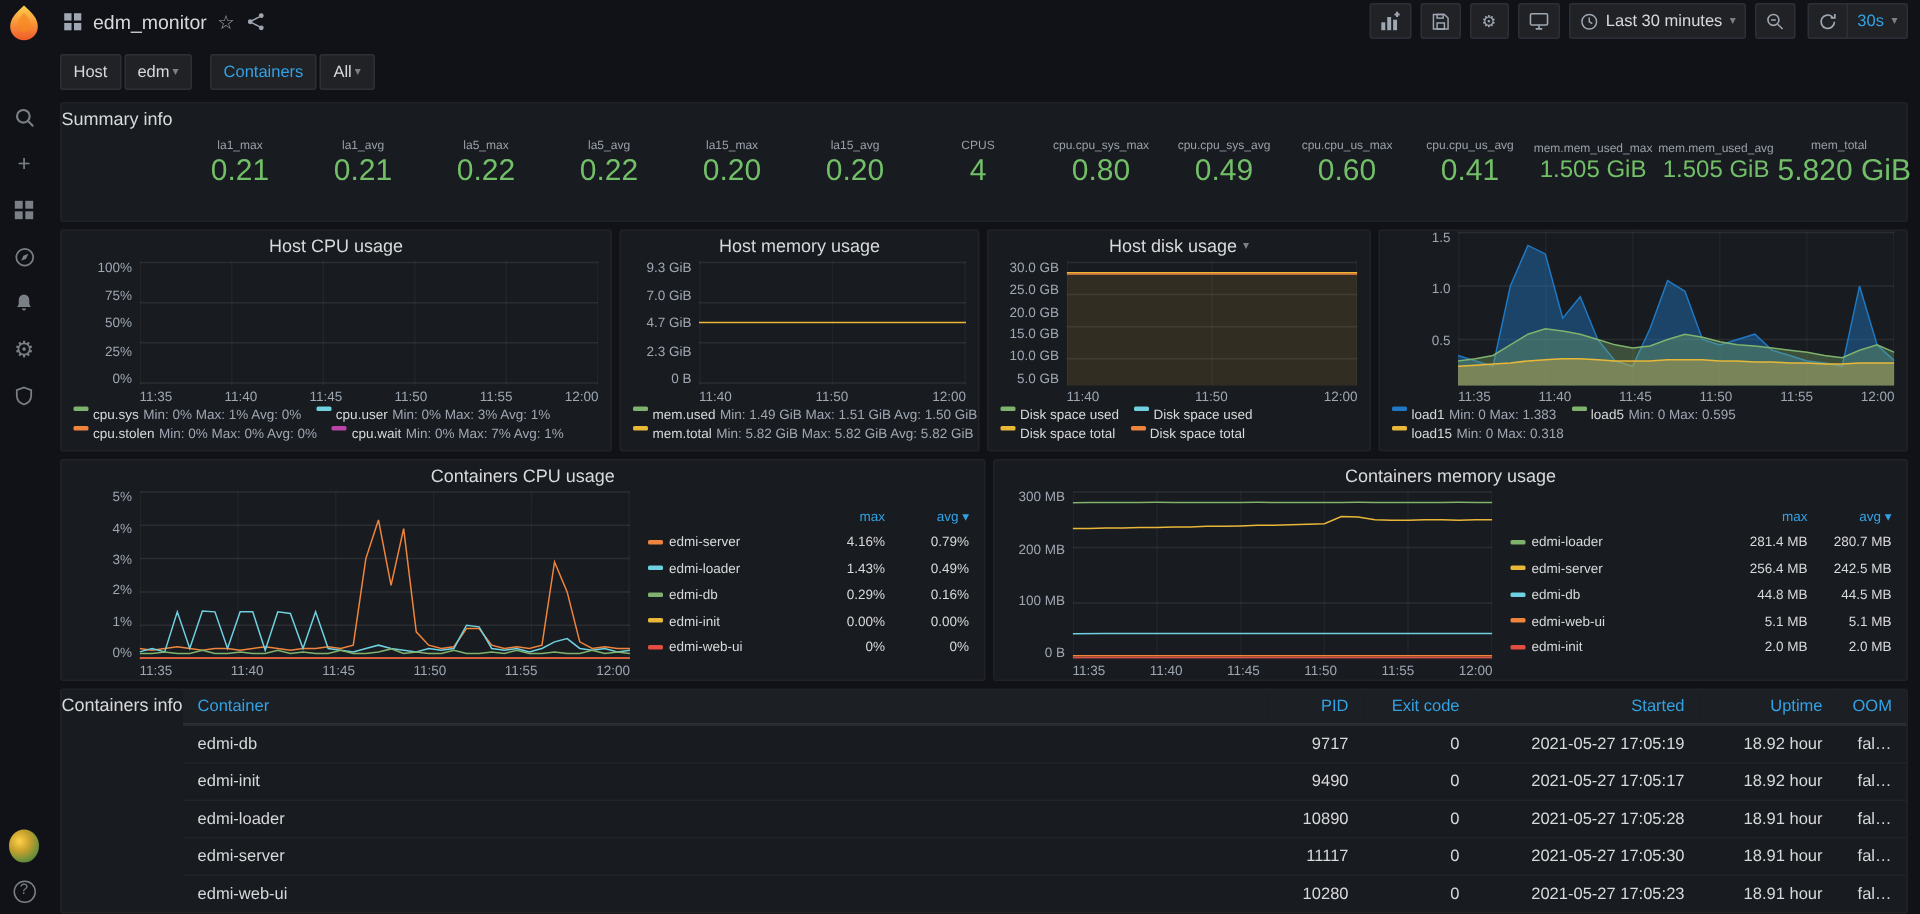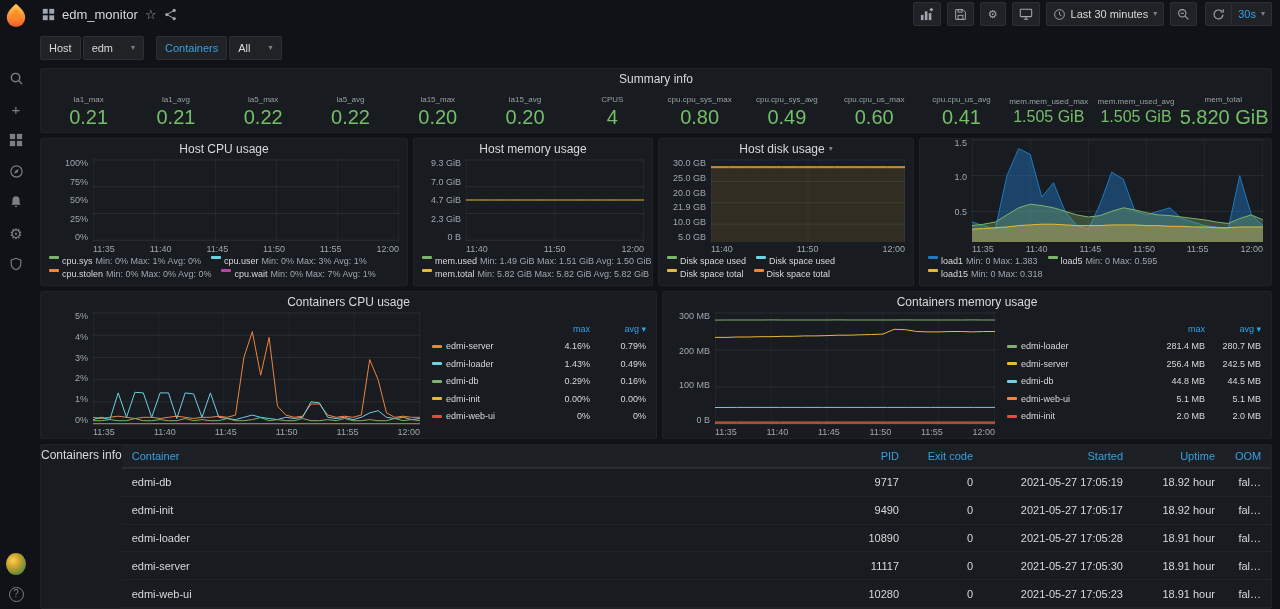--- a/index.html
+++ b/index.html
@@ -35,29 +35,29 @@
   .refresh-int{border-left:0;border-radius:0 2px 2px 0;color:#33a2e5}
   .caret{font-size:8px;color:#7b8087;line-height:1}
 
   
   .main{position:absolute;left:32px;right:0;top:28px;bottom:0;padding:0 8px;display:flex;flex-direction:column}
   .filter-row{display:flex;gap:12px;align-items:center;padding:8px 0;height:40px}
   .var-chip{display:flex;gap:2px;align-items:center}
   .var-label,.var-value{height:24px;background:#202226;border:1px solid #2c3036;border-radius:2px;
     display:flex;align-items:center;padding:0 8px;font-size:11px;color:#d8d9da}
   .var-label.blue{color:#33a2e5}
-  .var-value{gap:18px;cursor:pointer}
+  .var-value{gap:2px;cursor:pointer}
   .content{display:flex;flex-direction:column;gap:5px;flex:1;min-height:0}
 
   .panel{background:#181b1f;border:1px solid #202226;border-radius:2px}
   .panel-title{height:20px;display:flex;align-items:center;justify-content:center;font-size:12px;
     color:#d8d9da;gap:4px;cursor:pointer;flex:none}
 
   
-  .summary-panel{height:65px;display:flex;flex-direction:column}
+  .summary-panel{height:80px;display:flex;flex-direction:row}
   .stats{flex:1;display:flex;align-items:center;padding:0 4px}
   .stat{flex:1;text-align:center;min-width:0}
   .stat-label{font-size:8px;color:#9aa0aa;margin-bottom:3px;white-space:nowrap}
   .stat-value{font-size:20px;color:#73bf69;font-weight:500;line-height:1;white-space:nowrap}
   .stat-value.sm{font-size:16px}
   .stat:last-child .stat-value{font-size:20px}
 
   
   .row{display:flex;gap:5px;height:148px}
   .graph-panel{display:flex;flex-direction:column;min-width:0}
@@ -439,21 +439,21 @@
         <div class="panel-title">
             <span>Host disk usage</span>
             <span class="caret">▾</span>
           </div>
         <div class="chart">
           <div class="chart-main">
             <div class="y-axis">
                 <div>30.0 GB</div>
                 <div>25.0 GB</div>
                 <div>20.0 GB</div>
-                <div>21.9 GB</div>
+                <div>15.0 GB</div>
                 <div>10.0 GB</div>
                 <div>5.0 GB</div>
               </div>
             <div class="plot">
                 <svg width="194" height="109">
                   <line x1="0" x2="194" y1="108" y2="108" stroke="rgba(255,255,255,0.08)"></line>
                   <line x1="0" x2="194" y1="86.6" y2="86.6" stroke="rgba(255,255,255,0.08)"></line>
                   <line x1="0" x2="194" y1="65.19999999999999" y2="65.19999999999999" stroke="rgba(255,255,255,0.08)"></line>
                   <line x1="0" x2="194" y1="43.8" y2="43.8" stroke="rgba(255,255,255,0.08)"></line>
                   <line x1="0" x2="194" y1="22.39999999999999" y2="22.39999999999999" stroke="rgba(255,255,255,0.08)"></line>

